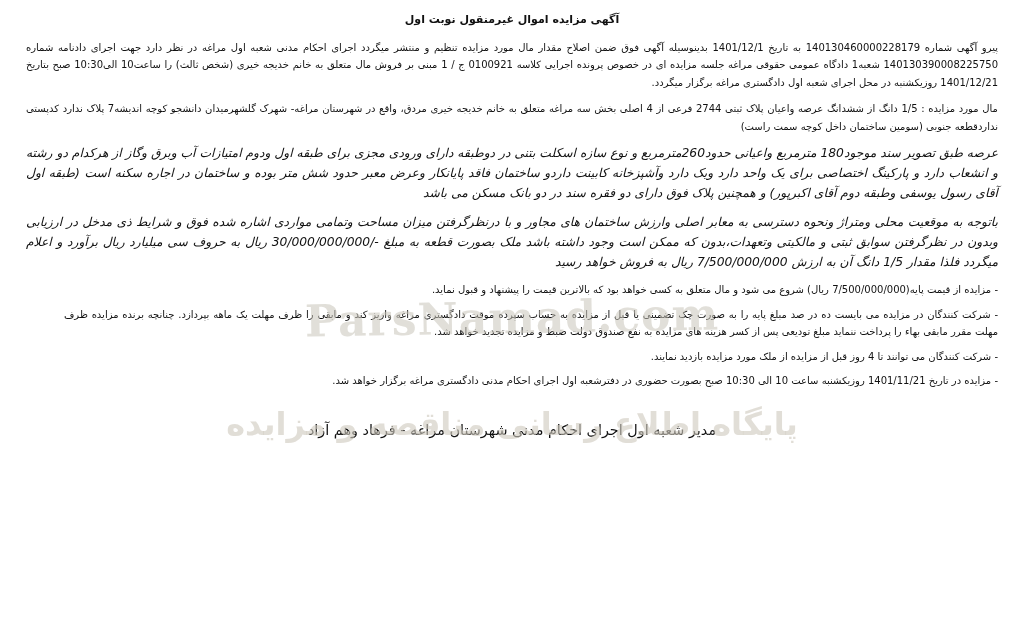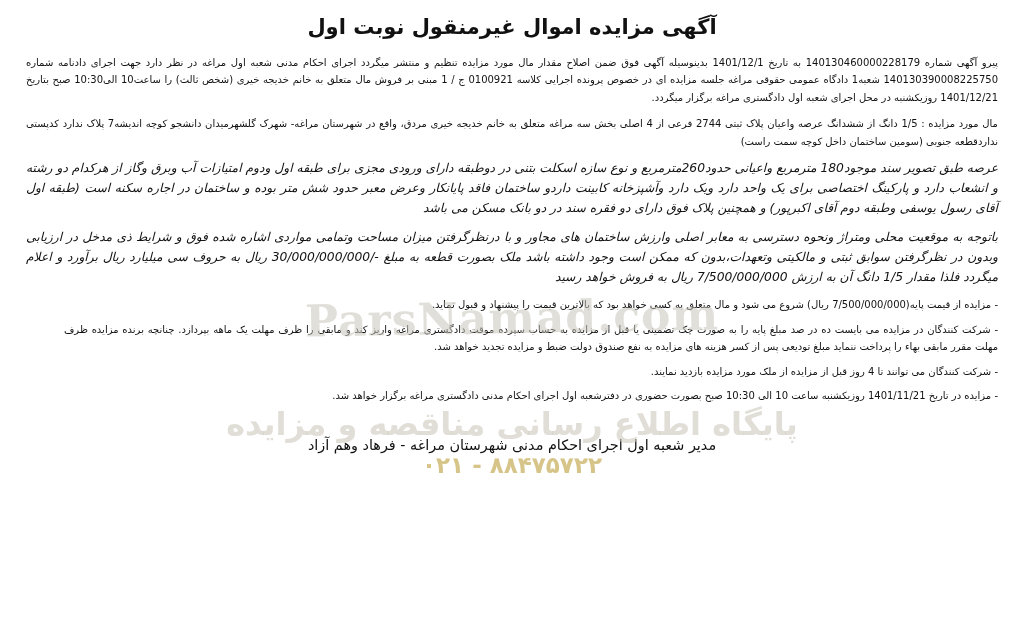--- a/index.html
+++ b/index.html
@@ -19,21 +19,21 @@
     position: relative;
     width: 1024px;
     height: 621px;
     box-sizing: border-box;
     padding: 8px 26px 0 26px;
     direction: rtl;
     text-align: right;
   }
   .doc-title {
     text-align: center;
-    font-size: 21px;
+    font-size: 11px;
     font-weight: bold;
     margin: 4px 0 10px 0;
     line-height: 1.5;
   }
   p.para {
     margin: 0 0 9px 0;
     font-size: 10px;
     line-height: 1.75;
     text-align: justify;
     text-justify: inter-word;
@@ -101,15 +101,14 @@
   <p class="para small">باتوجه به موقعیت محلی ومتراژ ونحوه دسترسی به معابر اصلی وارزش ساختمان های مجاور و با درنظرگرفتن میزان مساحت وتمامی مواردی اشاره شده فوق و شرایط ذی مدخل در ارزیابی وبدون در نظرگرفتن سوابق ثبتی و مالکیتی وتعهدات،بدون که ممکن است وجود داشته باشد ملک بصورت قطعه به مبلغ -/30/000/000/000 ریال به حروف سی میلیارد ریال برآورد و اعلام میگردد فلذا مقدار 1/5 دانگ آن به ارزش 7/500/000/000 ریال به فروش خواهد رسید</p>
   <p class="para tight">- مزایده از قیمت پایه(7/500/000/000 ریال) شروع می شود و مال متعلق به کسی خواهد بود که بالاترین قیمت را پیشنهاد و قبول نماید.</p>
   <p class="para tight">- شرکت کنندگان در مزایده می بایست ده در صد مبلغ پایه را به صورت چک تضمینی یا قبل از مزایده به حساب سپرده موقت دادگستری مراغه واریز کند و مابقی را ظرف مهلت یک ماهه بپردازد. چنانچه برنده مزایده ظرف مهلت مقرر مابقی بهاء را پرداخت ننماید مبلغ تودیعی پس از کسر هزینه های مزایده به نفع صندوق دولت ضبط و مزایده تجدید خواهد شد.</p>
   <p class="para tight">- شرکت کنندگان می توانند تا 4 روز قبل از مزایده از ملک مورد مزایده بازدید نمایند.</p>
   <p class="para tight">- مزایده در تاریخ 1401/11/21 روزیکشنبه ساعت 10 الی 10:30 صبح بصورت حضوری در دفترشعبه اول اجرای احکام مدنی دادگستری مراغه برگزار خواهد شد.</p>
 
   <div class="signature">مدیر شعبه اول اجرای احکام مدنی شهرستان مراغه - فرهاد وهم آزاد</div>
 
   <div class="watermark wm-main">ParsNamad.com</div>
   <div class="watermark wm-fa">پایگاه اطلاع رسانی مناقصه و مزایده</div>
-  <div class="watermark wm-phone">۰۲۱ - ۸۸۴۷۵۷۲۲</div>
 
 </div>
 
 </body></html>

